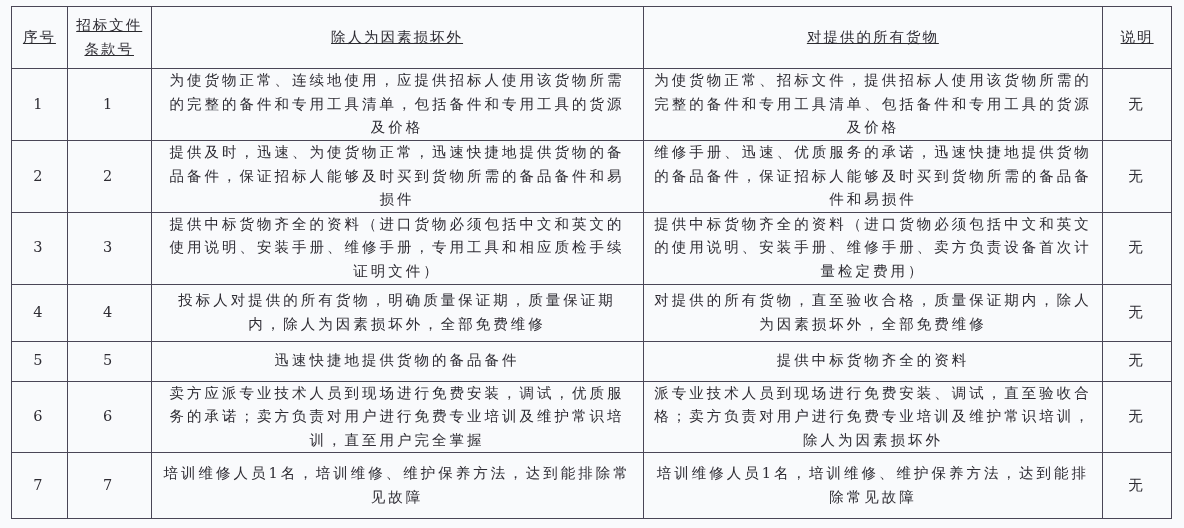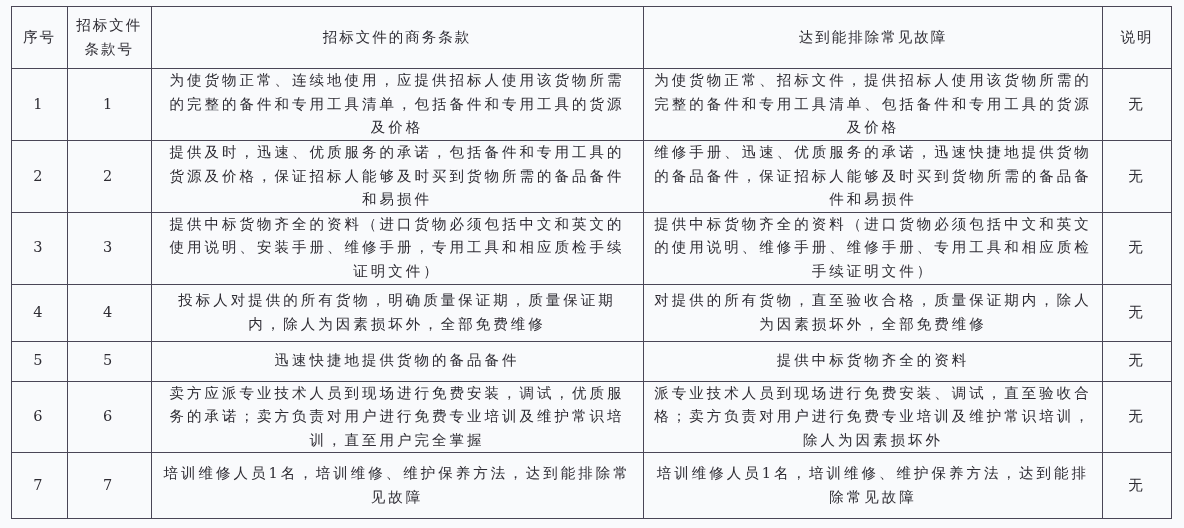--- a/index.html
+++ b/index.html
@@ -3,64 +3,64 @@
 <meta charset="utf-8">
 <style>
   html, body { margin:0; padding:0; }
   body { width:1184px; height:528px; background:#f7f8fa; font-family:"DejaVu Serif","Liberation Serif",serif; color:#2a2a2e; overflow:hidden; position:relative; }
   .sheet { position:absolute; left:0; top:0; width:1184px; height:528px; background:#f9fafc; }
   table { position:absolute; left:11px; top:6px; border-collapse:collapse; table-layout:fixed; width:1161px; }
   td, th { border:1.5px solid #4a4656; text-align:center; vertical-align:middle; font-weight:normal; font-size:14.5px; line-height:23.5px; padding:0 8px; letter-spacing:3px; color:#2e2c33; }
   th { letter-spacing:2px; }
   .c1{width:52px;} .c2{width:78px;} .c3{width:458px;} .c4{width:428px;} .c5{width:64px;}
   td.txt { padding:0 10px; }
-  tr.h { height:62px; } 
+  tr.h { height:62px;text-decoration:underline; } 
 </style>
 </head>
 <body>
 
 <div class="sheet">
 <table>
   <colgroup>
     <col class="c1">
         <col class="c2">
         <col class="c3">
         <col class="c4">
         <col class="c5">
   </colgroup>
   <tbody>
         <tr class="h">
     <th>序号</th>
     <th>
       <div>招标文件</div>
       <div>条款号</div>
     </th>
-    <th>招标文件的商务条款</th>
-    <th>达到能排除常见故障</th>
+    <th>除人为因素损坏外</th>
+    <th>对提供的所有货物</th>
     <th>说明</th>
   </tr>
   <tr style="height:72px">
     <td>1</td>
     <td>1</td>
     <td class="txt">为使货物正常、连续地使用，应提供招标人使用该货物所需的完整的备件和专用工具清单，包括备件和专用工具的货源及价格</td>
     <td class="txt">为使货物正常、招标文件，提供招标人使用该货物所需的完整的备件和专用工具清单、包括备件和专用工具的货源及价格</td>
     <td>无</td>
   </tr>
   <tr style="height:71px">
     <td>2</td>
     <td>2</td>
-    <td class="txt">提供及时，迅速、优质服务的承诺，包括备件和专用工具的货源及价格，保证招标人能够及时买到货物所需的备品备件和易损件</td>
+    <td class="txt">提供及时，迅速、为使货物正常，迅速快捷地提供货物的备品备件，保证招标人能够及时买到货物所需的备品备件和易损件</td>
     <td class="txt">维修手册、迅速、优质服务的承诺，迅速快捷地提供货物的备品备件，保证招标人能够及时买到货物所需的备品备件和易损件</td>
     <td>无</td>
   </tr>
   <tr style="height:72px">
     <td>3</td>
     <td>3</td>
     <td class="txt">提供中标货物齐全的资料（进口货物必须包括中文和英文的使用说明、安装手册、维修手册，专用工具和相应质检手续证明文件）</td>
-    <td class="txt">提供中标货物齐全的资料（进口货物必须包括中文和英文的使用说明、维修手册、维修手册、专用工具和相应质检手续证明文件）</td>
+    <td class="txt">提供中标货物齐全的资料（进口货物必须包括中文和英文的使用说明、安装手册、维修手册、卖方负责设备首次计量检定费用）</td>
     <td>无</td>
   </tr>
   <tr style="height:57px">
     <td>4</td>
     <td>4</td>
     <td class="txt">投标人对提供的所有货物，明确质量保证期，质量保证期内，除人为因素损坏外，全部免费维修</td>
     <td class="txt">对提供的所有货物，直至验收合格，质量保证期内，除人为因素损坏外，全部免费维修</td>
     <td>无</td>
   </tr>
   <tr style="height:40px">

